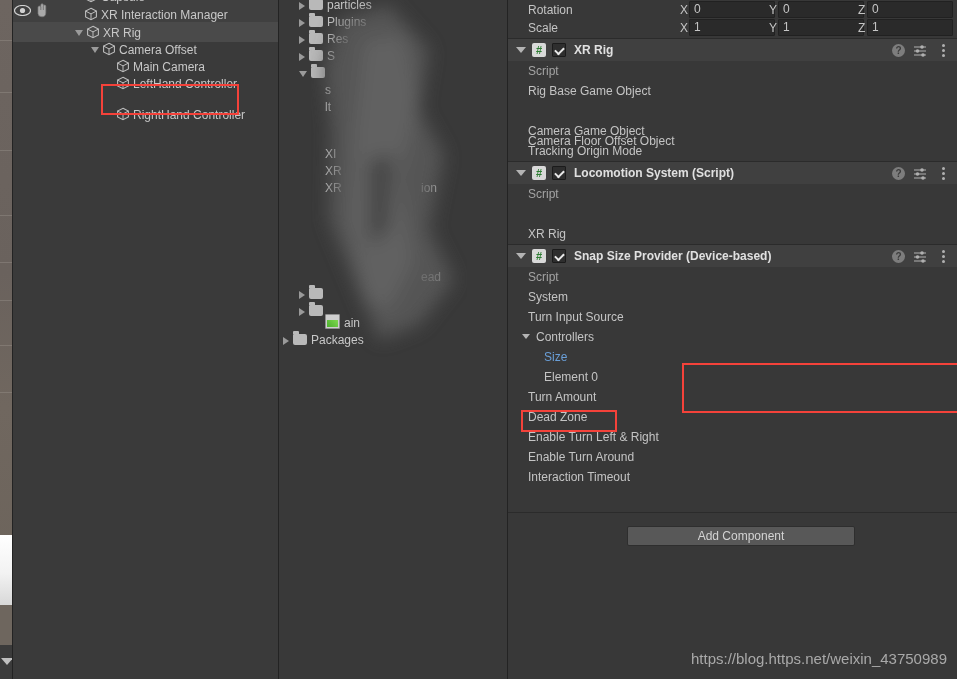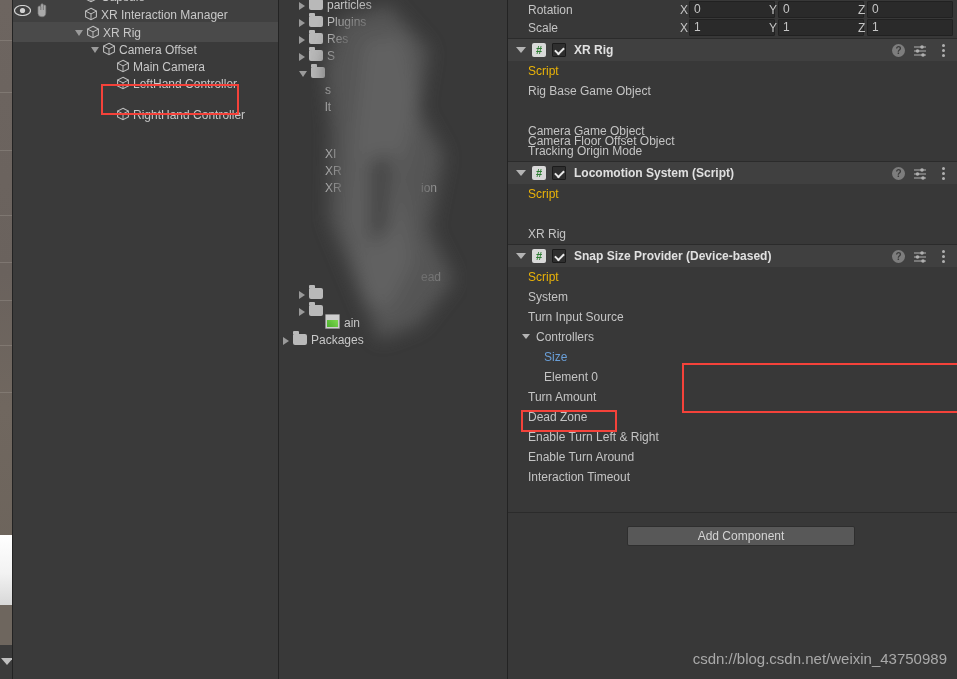--- a/index.html
+++ b/index.html
@@ -48,21 +48,21 @@
   .scene-ico:after{content:"";position:absolute;left:1px;bottom:1px;width:11px;height:7px;
     background:linear-gradient(45deg,#4caf2f 0%,#7fd94f 100%);}
   #blur-overlay{position:absolute;left:-10px;top:-20px;width:250px;height:400px;pointer-events:none;}
   #proj-divider{position:absolute;left:507px;top:0;width:1px;height:679px;background:#232323;}
 
   
   #inspector{position:absolute;left:508px;top:0;width:449px;height:679px;background:#383838;}
   .insp-sep{position:absolute;left:0;width:449px;height:1px;background:#2b2b2b;}
   .prop-row{position:absolute;left:0;width:449px;height:20px;}
   .prop-label{position:absolute;left:20px;top:2px;font-size:12px;color:#c4c4c4;line-height:16px;white-space:nowrap;}
-  .prop-label.dim{color:#eab308;}
+  .prop-label.dim{color:#a3a3a3;}
   .prop-label.ind{left:36px;}
   .prop-label.blue{color:#6a9fd8;}
   .field{position:absolute;top:1px;height:17px;background:#2a2a2a;border:1px solid #212121;
     box-sizing:border-box;border-radius:1px;color:#c6c6c6;font-size:12px;line-height:15px;padding-left:4px;white-space:nowrap;overflow:hidden;}
   .vec-lab{position:absolute;top:3px;font-size:12px;color:#c4c4c4;}
 
   
   .comp-head{position:absolute;left:0;width:449px;height:22px;background:#404040;}
   .comp-head .foldout{position:absolute;left:8px;top:8px;width:0;height:0;
     border-left:5px solid transparent;border-right:5px solid transparent;border-top:6px solid #b4b4b4;}
@@ -319,19 +319,19 @@
         </div>
         <div class="prop-row" style="top: 447px;">
           <span class="prop-label">Enable Turn Around</span>
         </div>
         <div class="prop-row" style="top: 467px;">
           <span class="prop-label">Interaction Timeout</span>
         </div>
       </div>
     <div class="insp-sep" style="top:512px"></div>
     <div id="add-component">Add Component</div>
-    <div id="watermark">csdn://blog.csdn.net/weixin_43750989</div>
+    <div id="watermark">https://blog.https.net/weixin_43750989</div>
   </div>
 
   <div class="redbox" style="left:101px;top:84px;width:138px;height:31px;"></div>
   <div class="redbox" style="left:682px;top:363px;width:280px;height:50px;"></div>
   <div class="redbox" style="left:521px;top:410px;width:96px;height:22px;"></div>
 </div>
 
 </body></html>

